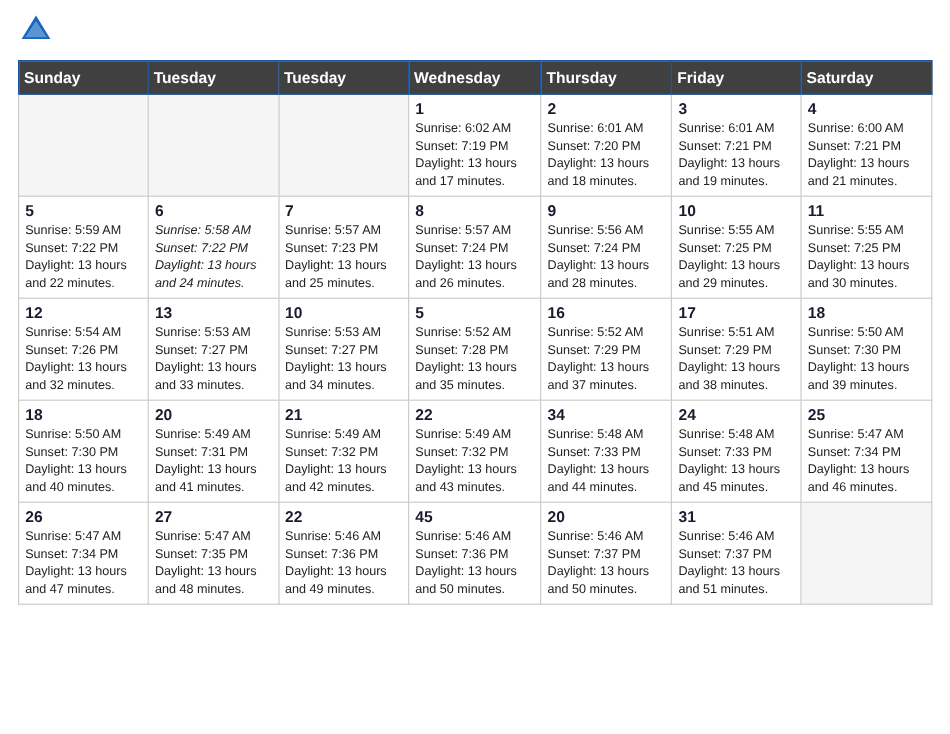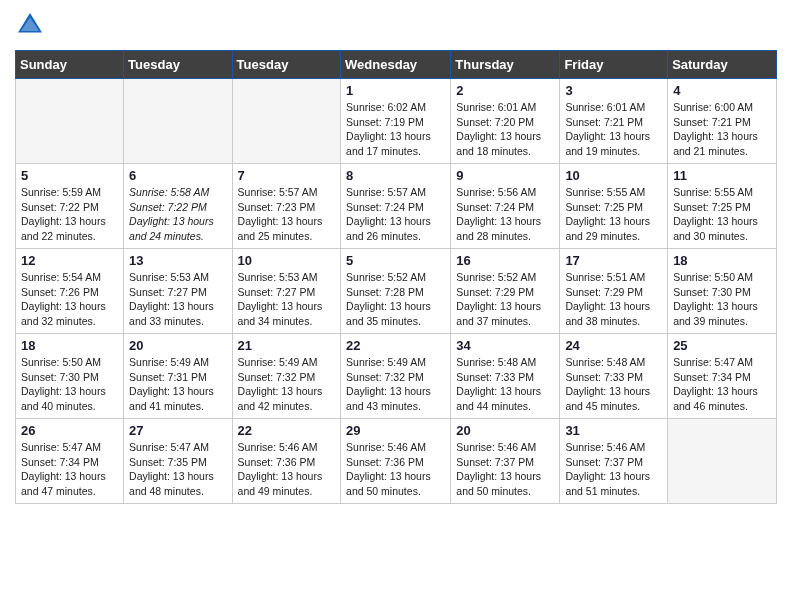--- a/index.html
+++ b/index.html
@@ -329,21 +329,21 @@
 and 48 minutes.</div>
           </td>
           <td>
             <span class="day-num">22</span>
             <div class="day-info" style="white-space: pre-line;">Sunrise: 5:46 AM
 Sunset: 7:36 PM
 Daylight: 13 hours
 and 49 minutes.</div>
           </td>
           <td>
-            <span class="day-num">29</span>
+            <span class="day-num">45</span>
             <div class="day-info" style="white-space: pre-line;">Sunrise: 5:46 AM
 Sunset: 7:36 PM
 Daylight: 13 hours
 and 50 minutes.</div>
           </td>
           <td>
             <span class="day-num">20</span>
             <div class="day-info" style="white-space: pre-line;">Sunrise: 5:46 AM
 Sunset: 7:37 PM
 Daylight: 13 hours

